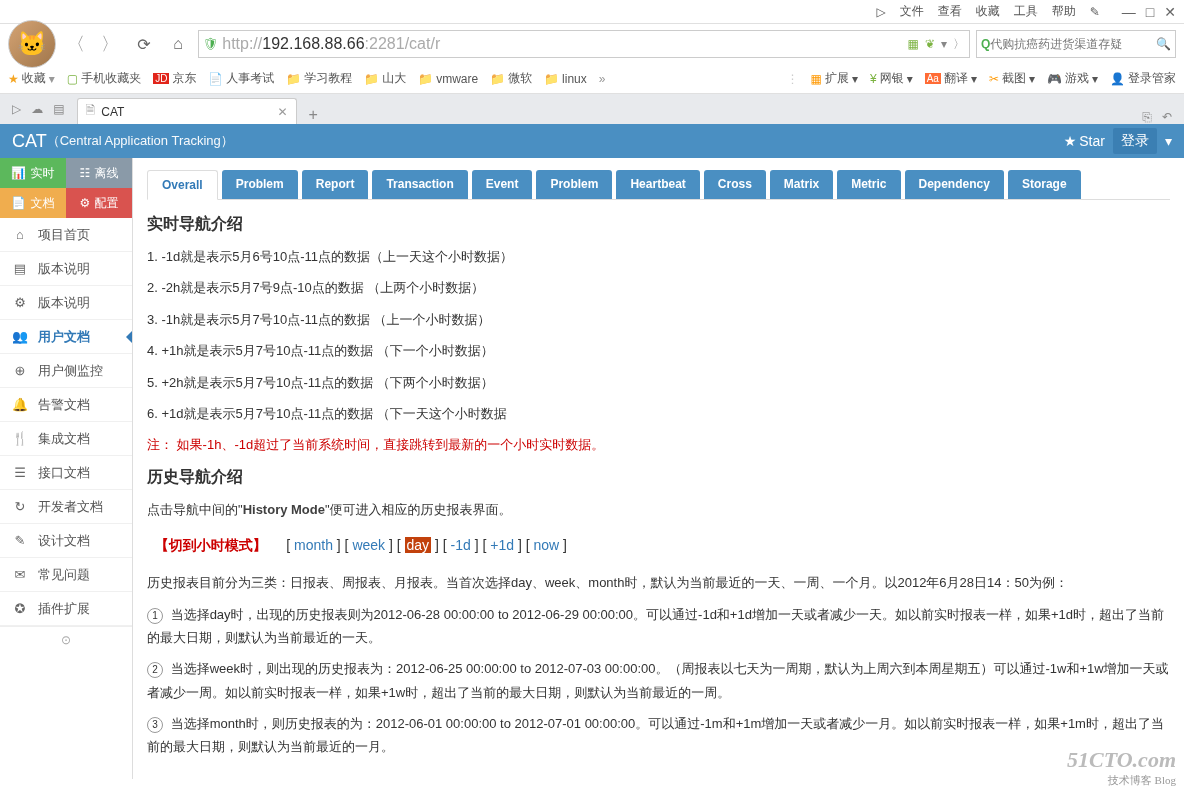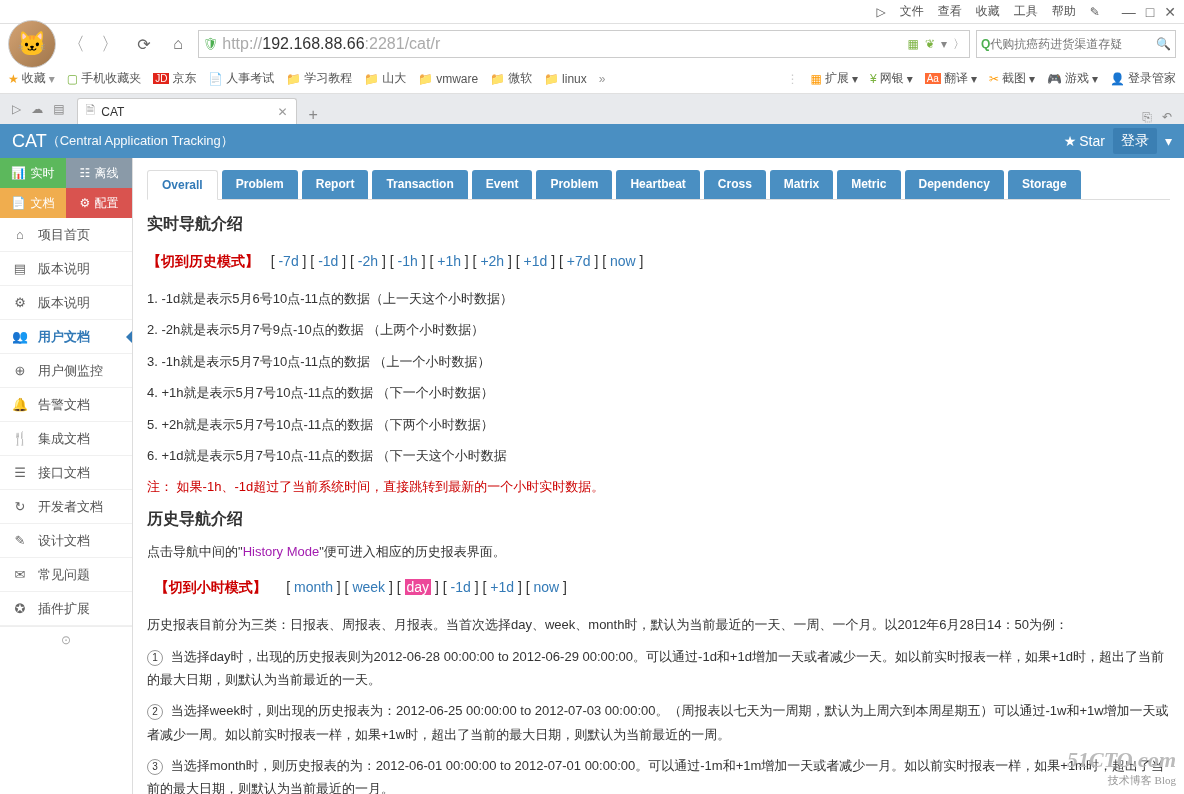--- a/index.html
+++ b/index.html
@@ -69,24 +69,24 @@
 
 .content { flex: 1; padding: 12px 14px; overflow: auto; }
 .tabs-nav { display: flex; gap: 4px; border-bottom: 1px solid #ddd; margin-bottom: 14px; }
 .tabs-nav .t { padding: 7px 14px; background: #4a8fc2; color: #fff; font-size: 12px; font-weight: bold; border-radius: 3px 3px 0 0; cursor: pointer; }
 .tabs-nav .t.active { background: #fff; color: #337ab7; border: 1px solid #ddd; border-bottom-color: #fff; margin-bottom: -1px; }
 
 h3 { font-size: 16px; font-weight: bold; color: #333; margin: 10px 0; }
 .nav-box { padding: 8px 0; font-size: 14px; }
 .nav-box .mode { color: #c00; font-weight: bold; }
 .nav-box .lk { color: #337ab7; }
-.nav-box .hl { background: #ec4899; color: #fff; padding: 0 2px; }
+.nav-box .hl { background: #c2410c; color: #fff; padding: 0 2px; }
 .content p { margin: 8px 0; line-height: 1.8; font-size: 13px; }
 .note-red { color: #c00; }
-.hist-mode { color: #a21caf; font-weight: normal; margin-top: 36px; }
+.hist-mode { color: #404040; font-weight: bold; margin-top: 36px; }
 .circ { display: inline-block; width: 16px; height: 16px; border: 1px solid #999; border-radius: 50%; text-align: center; line-height: 14px; font-size: 10px; margin-right: 4px; }
 
 
 .watermark { position: fixed; right: 8px; bottom: 6px; font-family: Georgia, serif; color: #999; text-align: right; pointer-events: none; }
 .watermark .big { font-size: 22px; font-weight: bold; color: #bbb; font-style: italic; margin-left: 21px; }
 .watermark .small { font-size: 11px; }
 </style>
 </head>
 <body>
 
@@ -280,24 +280,20 @@
         <div class="t">Problem</div>
         <div class="t">Heartbeat</div>
         <div class="t">Cross</div>
         <div class="t">Matrix</div>
         <div class="t">Metric</div>
         <div class="t">Dependency</div>
         <div class="t">Storage</div>
       </div>
 
     <h3>实时导航介绍</h3>
-    <div class="nav-box">
-      <span class="mode">【切到历史模式】</span>
-      &nbsp;<span id="s1links"> [ <span class="lk">-7d</span> ]  [ <span class="lk">-1d</span> ]  [ <span class="lk">-2h</span> ]  [ <span class="lk">-1h</span> ]  [ <span class="lk">+1h</span> ]  [ <span class="lk">+2h</span> ]  [ <span class="lk">+1d</span> ]  [ <span class="lk">+7d</span> ]  [ <span class="lk">now</span> ] </span>
-    </div>
     <div id="s1lines">
         <p>1. -1d就是表示5月6号10点-11点的数据（上一天这个小时数据）</p>
         <p>2. -2h就是表示5月7号9点-10点的数据 （上两个小时数据）</p>
         <p>3. -1h就是表示5月7号10点-11点的数据 （上一个小时数据）</p>
         <p>4. +1h就是表示5月7号10点-11点的数据 （下一个小时数据）</p>
         <p>5. +2h就是表示5月7号10点-11点的数据 （下两个小时数据）</p>
         <p>6. +1d就是表示5月7号10点-11点的数据 （下一天这个小时数据</p>
       </div>
     <p class="note-red">注： 如果-1h、-1d超过了当前系统时间，直接跳转到最新的一个小时实时数据。</p>
 

